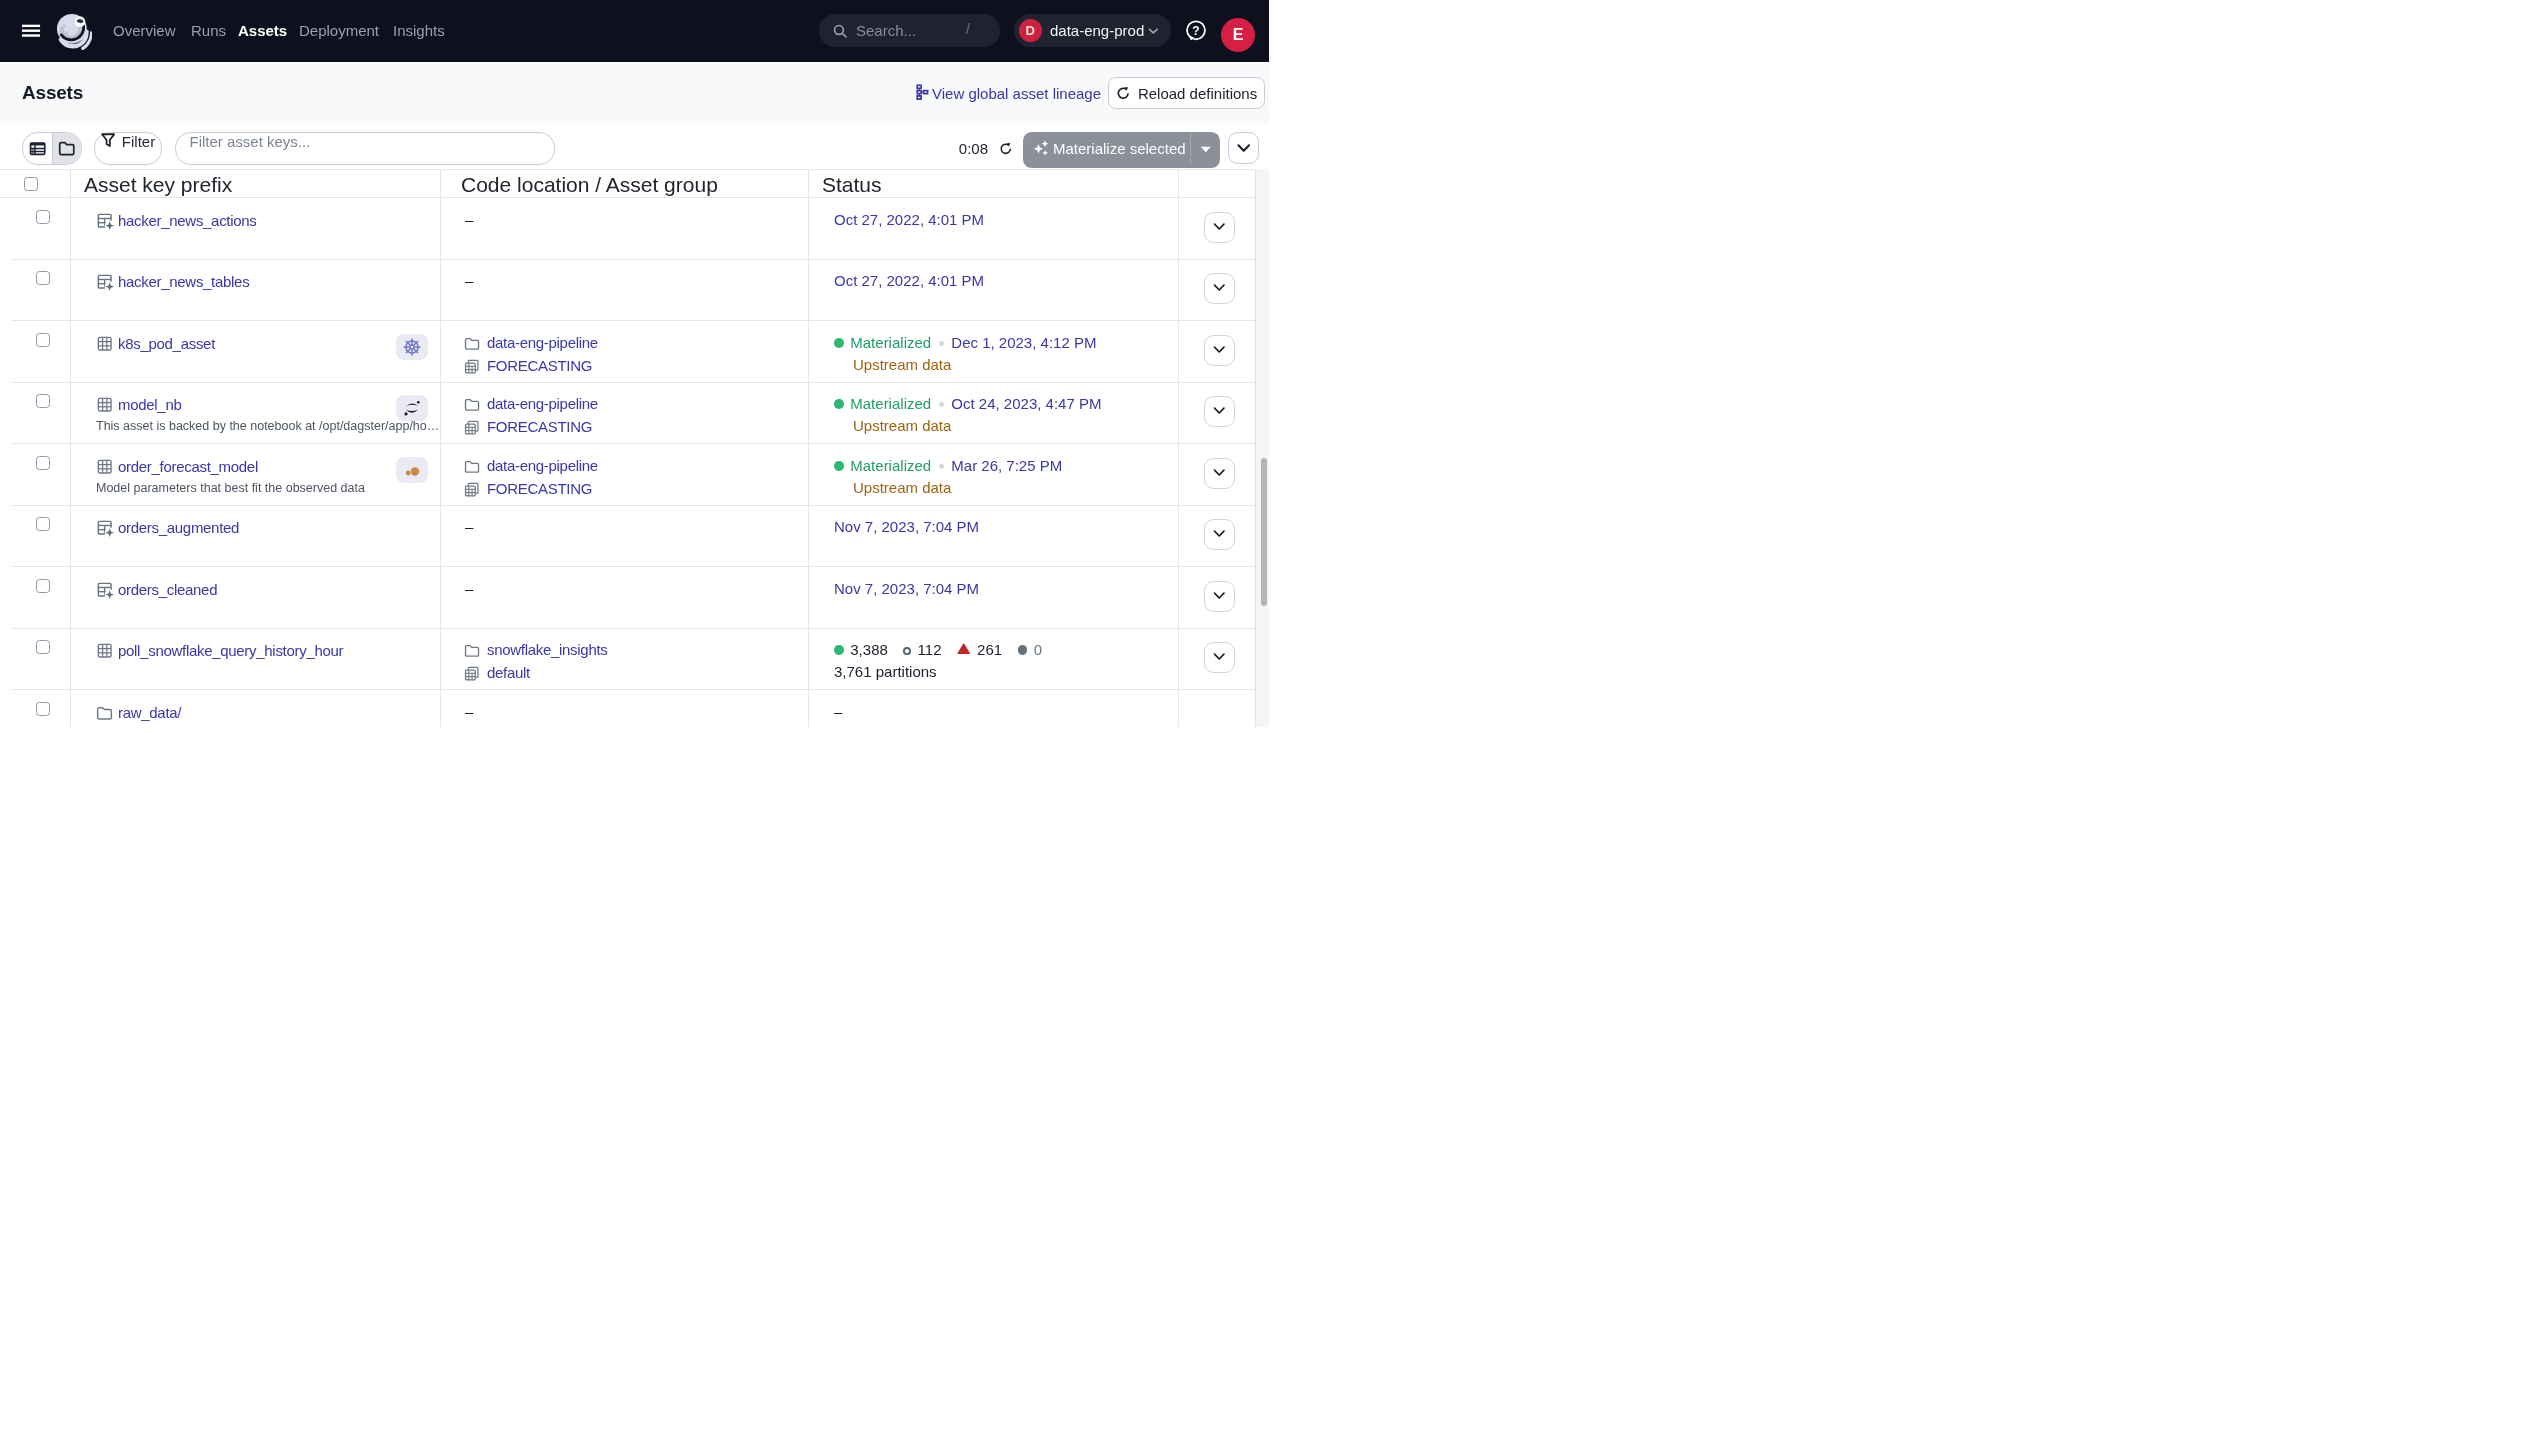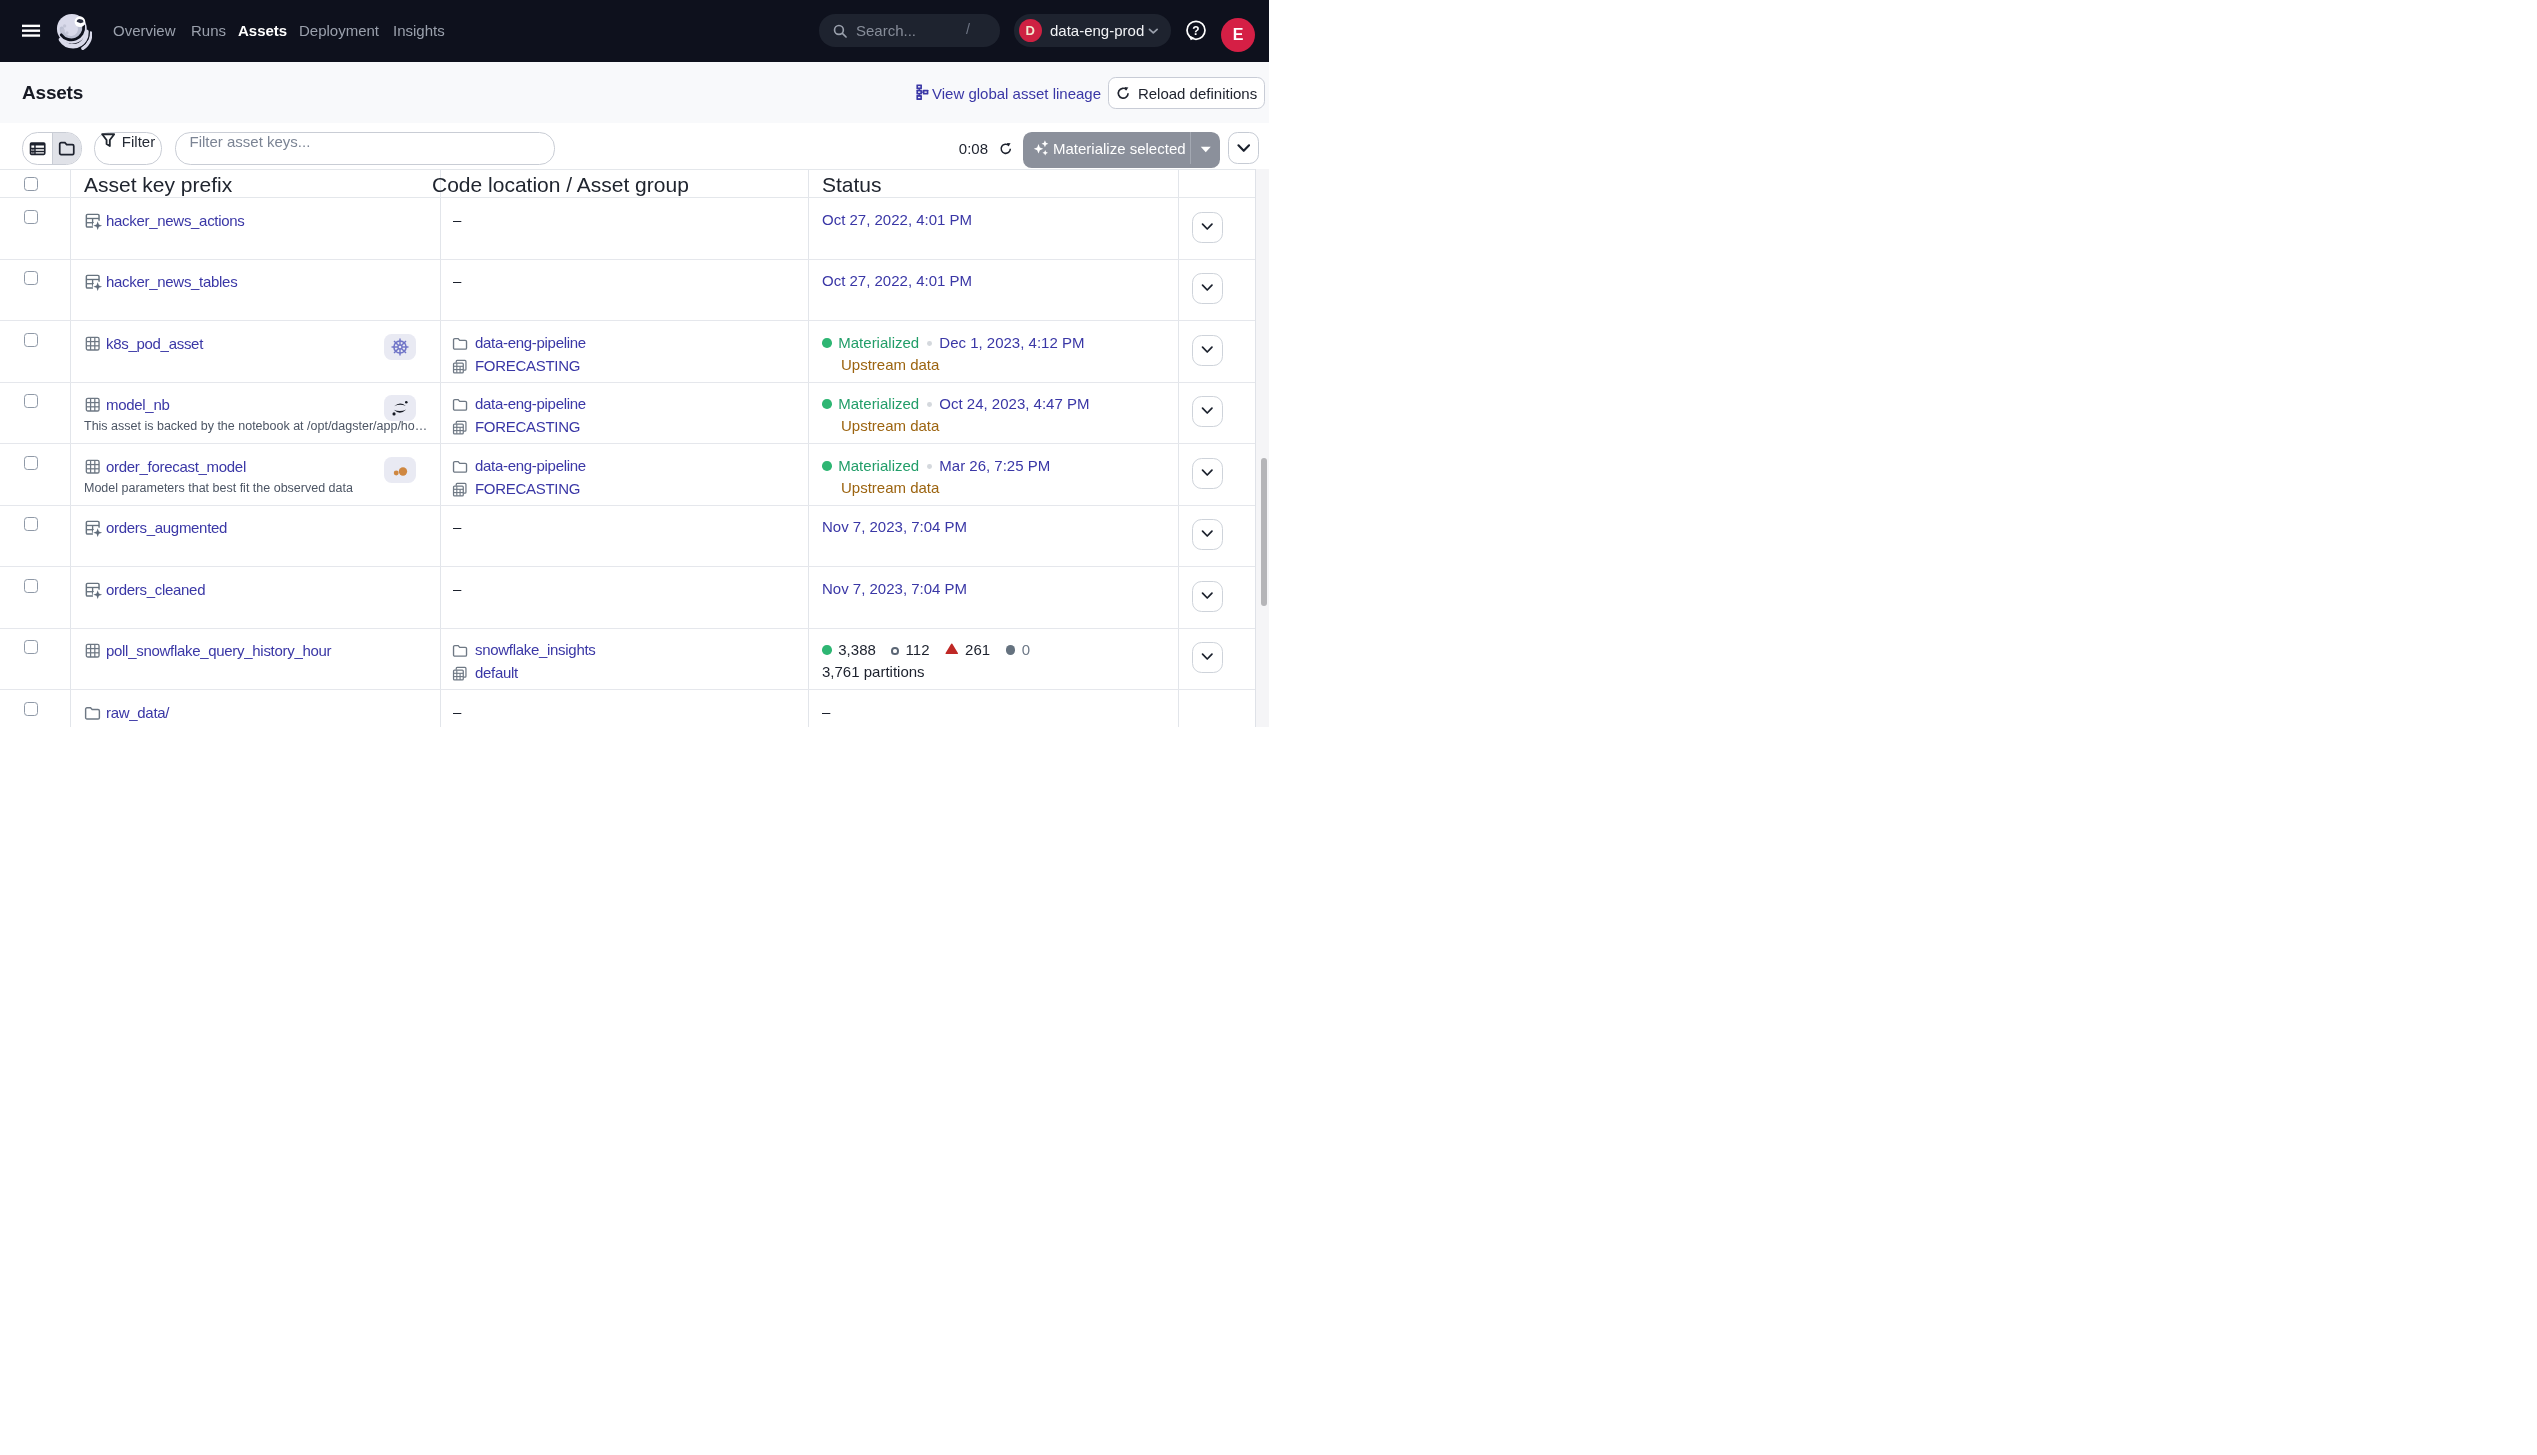--- a/index.html
+++ b/index.html
@@ -36,21 +36,21 @@
 #matbtn { position:absolute; left:1023px; top:9px; width:197px; height:36px; border-radius:8.7px; background:#8b909b;
   color:#fff; }
 #morebtn { position:absolute; left:1228px; top:9px; width:31px; height:32px; border:1px solid #c6cbd4;
   border-radius:9.6px; background:#fff; display:flex; align-items:center; justify-content:center; }
 
 
 #table { position:absolute; left:0; top:169px; width:1269px; height:558px; }
 .colline { position:absolute; top:0; bottom:0; width:1px; background:#e2e5ea; }
 #thead { position:absolute; left:0; top:0; width:1255px; height:29px; border-top:1px solid #e4e7eb; border-bottom:1px solid #e4e7eb; }
 .th { position:absolute; top:0; height:29px; line-height:29px; font-size:21px; color:#20252f; }
-.row { position:absolute; left:0; width:1255px; height:62px; border-bottom:1px solid #e5e7ec; }
+.row { position:absolute; left:12px; width:1255px; height:62px; border-bottom:1px solid #e5e7ec; }
 .cbx { position:absolute; left:24px; width:14.4px; height:14.4px; border:1.9px solid #8f99a7; border-radius:3.4px; background:#fff; }
 .alink { position:absolute; font-size:15px; letter-spacing:-0.3px; color:#3a37a6; white-space:nowrap; }
 .aicon { position:absolute; left:85px; overflow:visible; }
 .desc { position:absolute; left:84px; top:37px; font-size:12.5px; color:#4c5564; white-space:nowrap; }
 .dash { position:absolute; font-size:15px; color:#1c212d; }
 .badge { position:absolute; top:13px; height:26px; border-radius:7.7px; background:#e9eaf3;
   display:flex; align-items:center; justify-content:center; }
 .rowbtn { position:absolute; left:1192px; top:13.5px; width:31px; height:31px; border:1px solid #ced3da; border-radius:9.6px;
   background:#fff; display:flex; align-items:center; justify-content:center; }
 .statline { position:absolute; left:822px; font-size:15px; white-space:nowrap; }
@@ -190,21 +190,21 @@
 </div>
 
 <div id="table">
   <div class="colline" style="left:70px"></div>
   <div class="colline" style="left:440px"></div>
   <div class="colline" style="left:808px"></div>
   <div class="colline" style="left:1178px"></div>
   <div id="thead">
     <div class="cbx" style="top:6.7px"></div>
     <span class="th" style="left:84px">Asset key prefix</span>
-    <span class="th" style="left:432px">Code location / Asset group</span>
+    <span class="th" style="left:461px">Code location / Asset group</span>
     <span class="th" style="left:822px">Status</span>
   </div>
 
   <div class="row" style="top:29px">
     <div class="cbx" style="top:11.5px"></div>
     <svg class="aicon" style="top:15.4px" width="15.4" height="15.4" viewBox="0 0 16 16">
           <use href="#i-tblsp"></use>
         </svg>
     <span class="alink" style="left:106px;top:13.5px">hacker_news_actions</span>
     <span class="dash" style="left:453px;top:12.5px">–</span>

